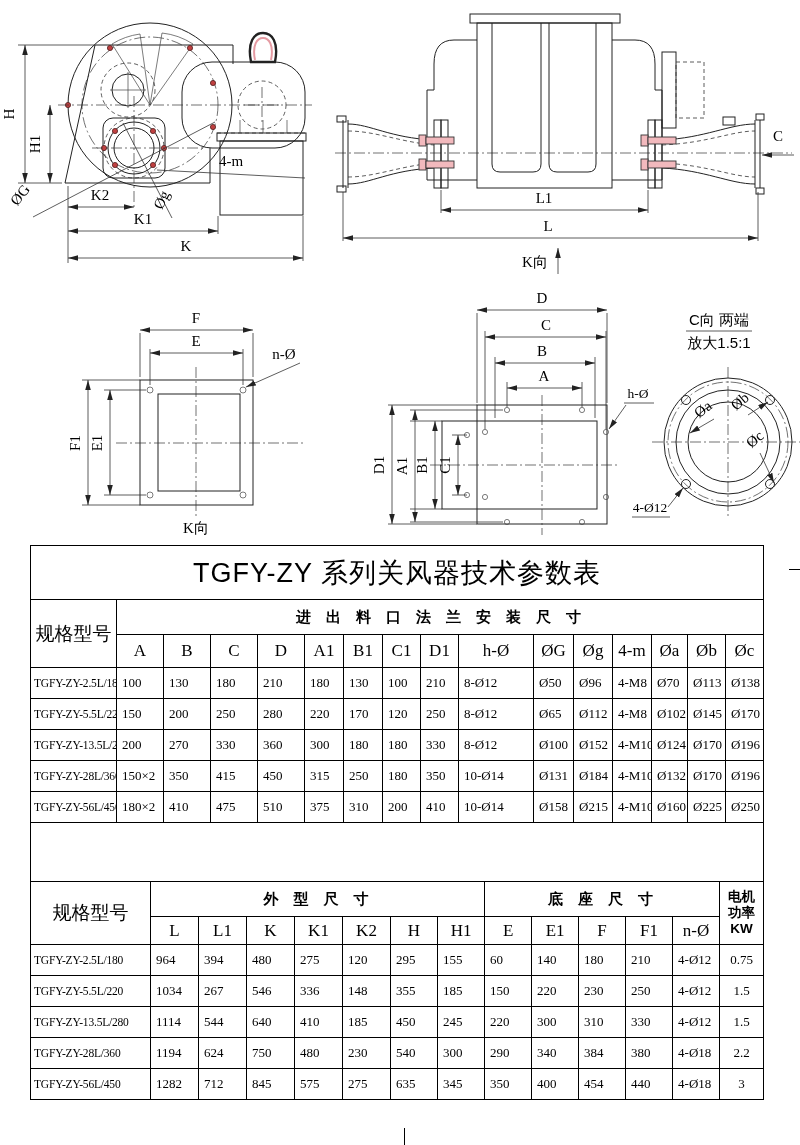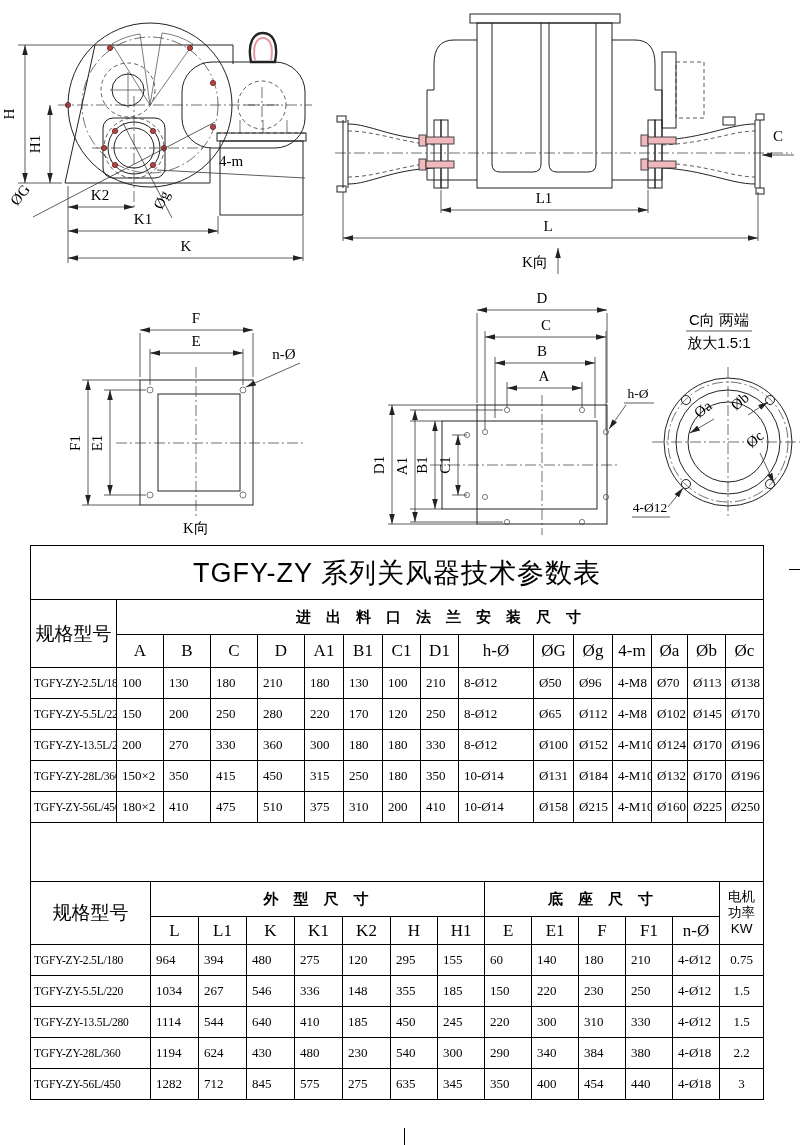--- a/index.html
+++ b/index.html
@@ -25,21 +25,21 @@
   .group-h{height:34px;font-size:15px;font-weight:bold;text-align:center;letter-spacing:3px;
            font-family:Liberation Mono, monospace;}
   .col-h{height:32px;font-size:17px;text-align:center;}
   #t2 .col-h{height:27px;}
   .val{height:30px;font-size:13px;padding-left:5px;text-align:left;}
   .val:last-child{text-align:center;padding-left:0;margin-left:38px;}
   #t1 .val:last-child{text-align:left;padding-left:5px;}
   .model{height:30px;font-size:11.5px;letter-spacing:-0.2px;padding-left:3px;text-align:left;}
   .empty-cell{height:58px;border-top:1px solid #000;}
   .power-h{font-size:13.5px;text-align:center;white-space:pre-line;line-height:1.2;
-           font-family:"Liberation Sans",sans-serif;}
+           font-family:"Liberation Sans",sans-serif;font-weight:bold;}
   #t2{margin-top:-1px;}
   .note{position:absolute;left:46px;top:1112px;font-size:12.5px;font-weight:bold;
         font-family:"Liberation Sans",sans-serif;}
   .mark-right{position:absolute;left:789px;top:569px;width:11px;height:1px;background:#000;}
   .mark-bottom{position:absolute;left:404px;top:1128px;width:1px;height:17px;background:#000;}
 </style>
 </head>
 <body>
 
 <div id="page">
@@ -555,21 +555,21 @@
             <td class="val">300</td>
             <td class="val">310</td>
             <td class="val">330</td>
             <td class="val">4-Ø12</td>
             <td class="val">1.5</td>
           </tr>
           <tr>
             <td class="model">TGFY-ZY-28L/360</td>
             <td class="val">1194</td>
             <td class="val">624</td>
-            <td class="val">430</td>
+            <td class="val">750</td>
             <td class="val">480</td>
             <td class="val">230</td>
             <td class="val">540</td>
             <td class="val">300</td>
             <td class="val">290</td>
             <td class="val">340</td>
             <td class="val">384</td>
             <td class="val">380</td>
             <td class="val">4-Ø18</td>
             <td class="val">2.2</td>

